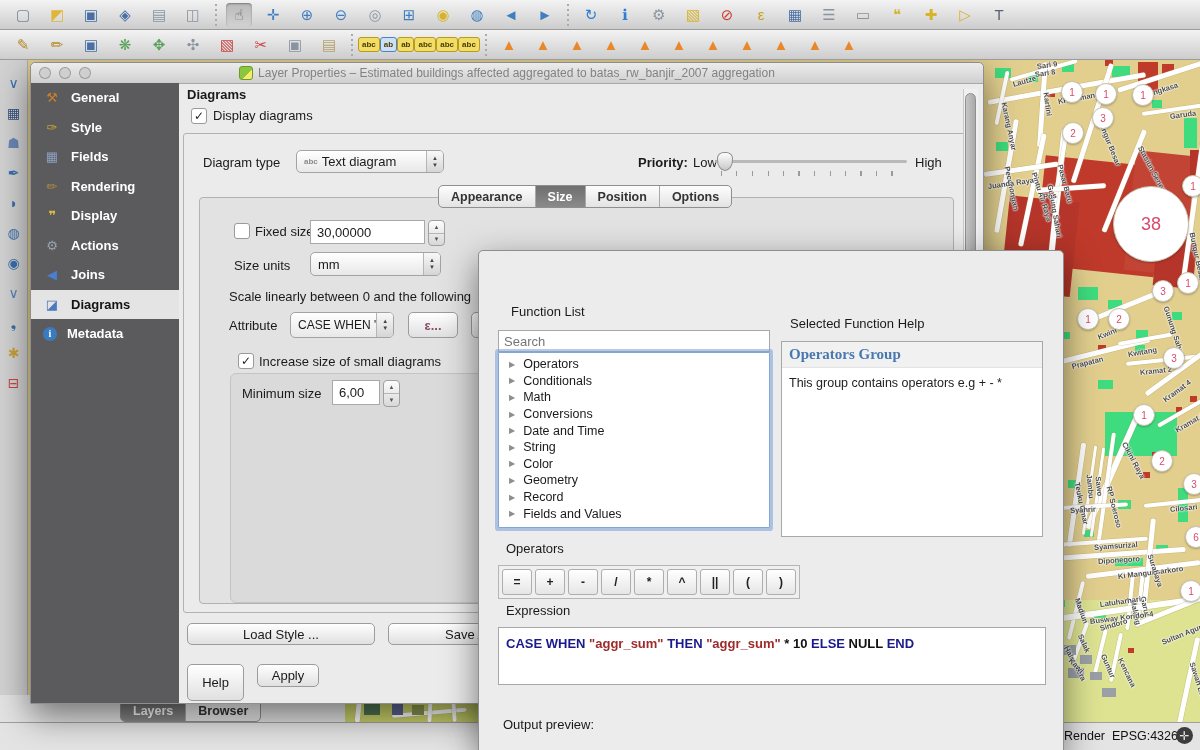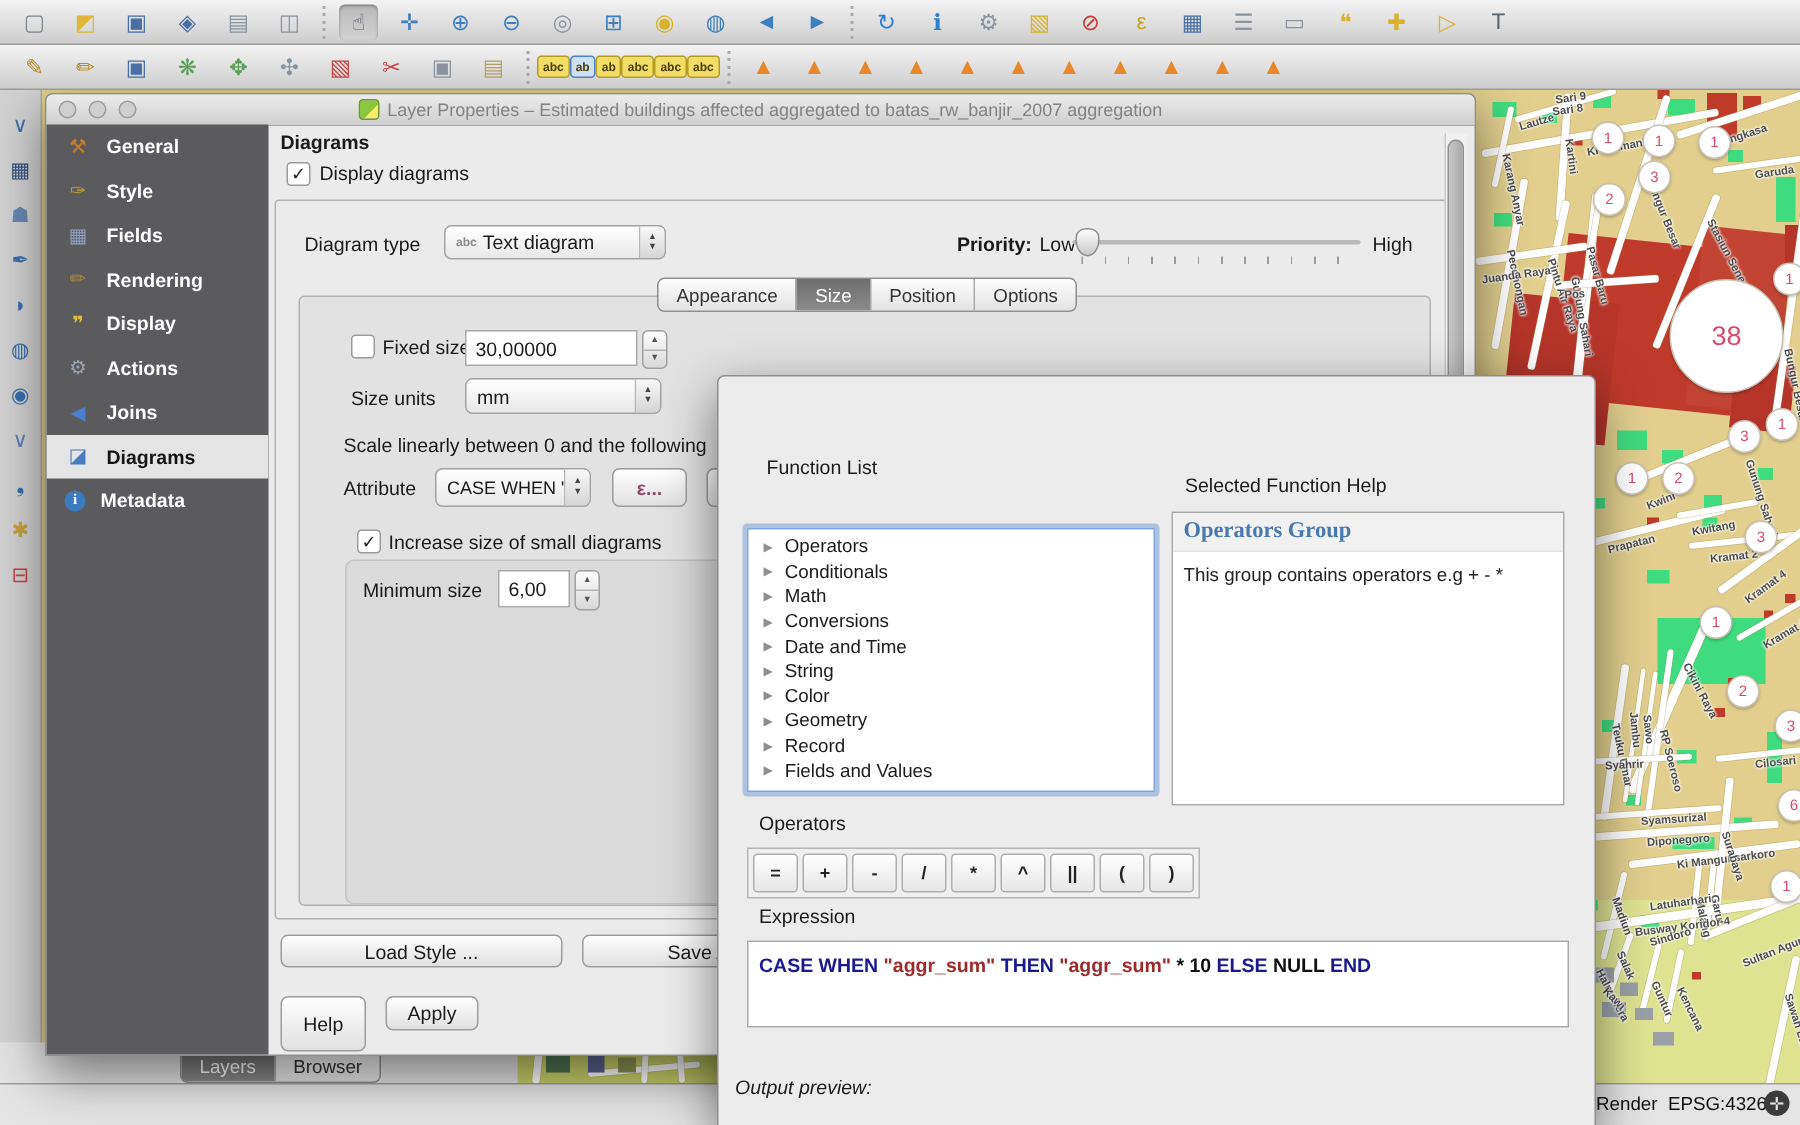--- a/index.html
+++ b/index.html
@@ -33,21 +33,21 @@
            display:flex;align-items:center;justify-content:center;color:#d84a6e;font-size:10px;
            box-shadow:0 1px 2px rgba(0,0,0,.25);}
   
   #panelstrip{left:0;top:695px;width:345px;height:27px;background:#e3e3e3;z-index:2;}
   #statusbar{left:0;top:722px;width:1200px;height:28px;background:#e4e4e4;border-top:1px solid #9f9f9f;z-index:2;}
   #statustext{position:absolute;left:1064px;top:6px;font-size:12.5px;color:#111;}
   #statusglobe{position:absolute;left:1176px;top:4px;width:17px;height:17px;border-radius:50%;
                background:#3c3c3c;color:#e6e6e6;font-size:12px;display:flex;align-items:center;justify-content:center;}
   .segtabs{position:absolute;display:flex;border:1px solid #8f8f8f;border-radius:5px;overflow:hidden;
            background:linear-gradient(#fdfdfd,#e3e3e3);height:21px;z-index:3;}
-  .segtabs .seg{padding:2px 12px;font-size:12.5px;font-weight:normal;color:#333;border-right:1px solid #a8a8a8;
+  .segtabs .seg{padding:2px 12px;font-size:12.5px;font-weight:bold;color:#333;border-right:1px solid #a8a8a8;
                 display:flex;align-items:center;}
   .segtabs .seg:last-child{border-right:none;}
   .segtabs .seg.sel{background:linear-gradient(#6f6f6f,#8a8a8a);color:#fff;}
   #layertabs{left:120px;top:699px;}
   
   .window{position:absolute;background:#ebebeb;border:1px solid #8e8e8e;border-radius:5px 5px 0 0;
           box-shadow:0 12px 34px rgba(0,0,0,.5);}
   .titlebar{height:20px;border-radius:5px 5px 0 0;background:linear-gradient(#ececec,#cfcfcf);
             border-bottom:1px solid #a8a8a8;position:relative;display:flex;align-items:center;justify-content:center;}
   .titletext{font-size:12px;color:#3c3c3c;display:flex;align-items:center;gap:5px;white-space:nowrap;overflow:hidden;}
@@ -489,20 +489,21 @@
   <div class="mbtn" style="left:226px;top:601px;width:62px;height:23px;">Apply</div>
 
   <div id="lpscroll">
       <div id="lpthumb"></div>
     </div>
 </div>
 
 <div id="exwin" class="window" style="z-index:5;background:#ececec;">
 
   <div class="exlabel" style="left:32px;top:53px;">Function List</div>
+  <input class="whitebox" style="left: 19px; top: 79px; width: 272px; height: 22px; font-size: 13px; padding: 0px 5px; font-family: inherit; color: rgb(153, 153, 153);" placeholder="Search">
   <div id="fnlist" class="whitebox" style="left:19px;top:101px;width:272px;height:176px;">
       <div class="fnrow">
         <span class="tri">▶</span>
         <span>Operators</span>
       </div>
       <div class="fnrow">
         <span class="tri">▶</span>
         <span>Conditionals</span>
       </div>
       <div class="fnrow">
@@ -554,14 +555,14 @@
       <div class="opbtn">*</div>
       <div class="opbtn">^</div>
       <div class="opbtn">||</div>
       <div class="opbtn">(</div>
       <div class="opbtn">)</div>
     </div>
 
   <div class="exlabel" style="left:27px;top:352px;">Expression</div>
   <div id="exprbox" class="whitebox" style="left:19px;top:376px;width:548px;height:58px;"><span class="tok-keyword">CASE WHEN</span><span class="tok-plain"> </span><span class="tok-string">"aggr_sum"</span><span class="tok-plain"> </span><span class="tok-keyword">THEN</span><span class="tok-plain"> </span><span class="tok-string">"aggr_sum"</span><span class="tok-plain"> * 10 </span><span class="tok-keyword">ELSE</span><span class="tok-plain"> NULL </span><span class="tok-keyword">END</span></div>
 
-  <div class="exlabel" style="left:11px;top:466px;font-style:italic;">Output preview:</div>
+  <div class="exlabel" style="left:24px;top:466px;">Output preview:</div>
 </div>
 
 </body></html>

